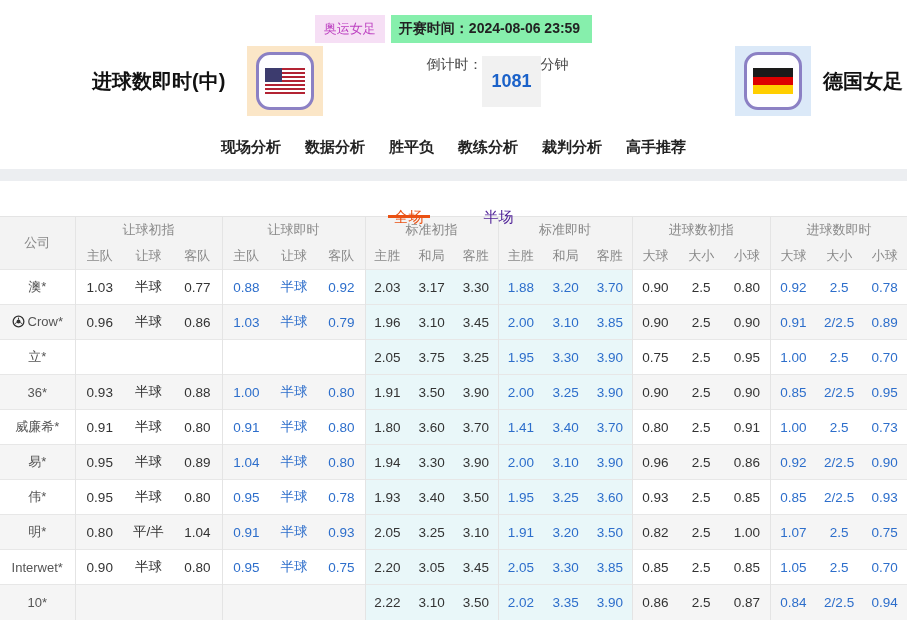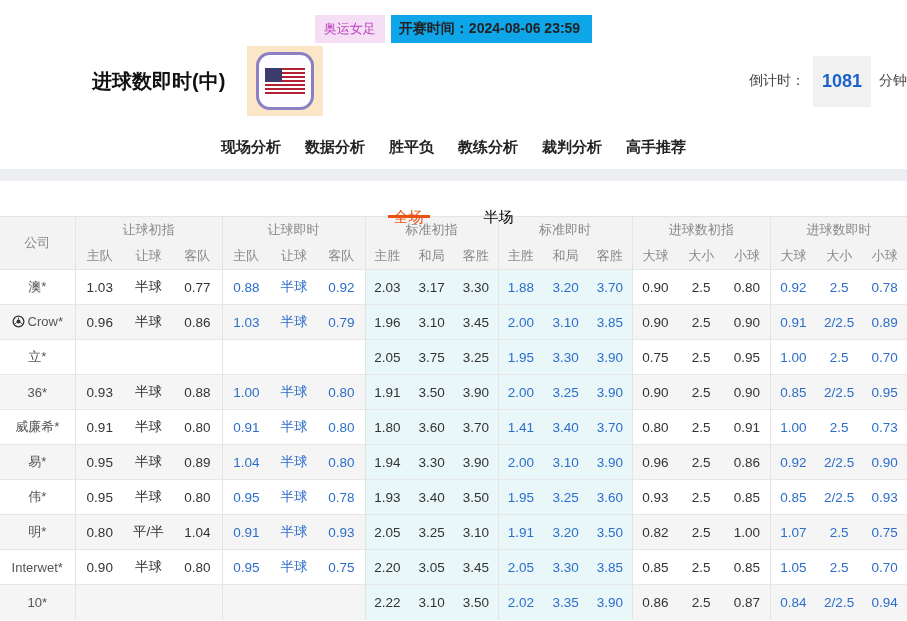--- a/index.html
+++ b/index.html
@@ -2,47 +2,47 @@
 <html><head>
 <meta charset="utf-8">
 <style>
   * { margin:0; padding:0; box-sizing:border-box; }
   html,body { width:907px; background:#fff; font-family:"Liberation Sans","DejaVu Sans",sans-serif; color:#333; }
   .page { width:907px; height:621px; overflow:hidden; background:#fff; }
 
   
   .top-bar { display:flex; justify-content:center; align-items:center; padding-top:20px; height:37px; }
   .badge { background:#f6dff5; color:#bc3fc0; font-size:13px; padding:5px 9px; margin-right:6px; }
-  .start-time { background:#0ea5e9; color:#222; font-size:14px; font-weight:bold; padding:5px 12px 5px 8px; }
+  .start-time { background:#86efac; color:#222; font-size:14px; font-weight:bold; padding:5px 12px 5px 8px; }
 
   
   .teams-row { display:flex; align-items:center; height:88px; }
   .team { display:flex; align-items:center; flex:1; }
   .team.home { justify-content:flex-start; padding-left:92px; gap:22px; }
   .team.away { justify-content:flex-end; padding-right:4px; gap:12px; }
   .team-name { font-size:20px; font-weight:bold; color:#111; }
   .flag-tile { width:76px; height:70px; display:flex; align-items:center; justify-content:center; }
   .flag-tile.usa { background:#fbe6c7; }
   .flag-tile.ger { background:#dbe9f8; }
   .flag-frame { width:58px; height:58px; background:#fdfdff; border:3px solid #8b80c4; border-radius:14px; display:flex; align-items:center; justify-content:center; }
   .usflag { width:40px; height:26px; position:relative; background:repeating-linear-gradient(180deg,#b22234 0 2px,#fff 2px 4px); }
   .usflag::after { content:""; position:absolute; top:0; left:0; width:17px; height:14px; background:#3c3b6e; }
   .deflag { width:40px; height:26px; background:linear-gradient(180deg,#1a1a1a 0 33.4%,#dd0000 33.4% 66.7%,#ffce00 66.7% 100%); }
-  .countdown { display:flex; align-items:center; gap:8px; font-size:14px; color:#444; white-space:nowrap; }
+  .countdown { display:flex; align-items:flex-start; font-size:14px; color:#444; white-space:nowrap; }
   .cd-val { background:#f1f1f1; color:#1b62c9; font-weight:bold; font-size:18px; padding:15px 9px; }
 
   
   .nav-tabs { display:flex; justify-content:center; align-items:center; gap:24px; height:44px; }
   .nav-tab { font-size:15px; color:#222; font-weight:bold; cursor:pointer; }
   .nav-tab.active { background:#ea5113; color:#fff; padding:7px 17px; border-radius:999px; }
   .separator { height:12px; background:#eceef1; }
 
   
   .sub-tabs { display:flex; justify-content:center; gap:48px; padding-top:27px; height:35px; }
-  .sub-tab { font-size:15px; color:#000000; padding:0 6px 7px 6px; cursor:pointer; }
+  .sub-tab { font-size:15px; color:#4c1d95; padding:0 6px 7px 6px; cursor:pointer; }
   .sub-tab.active { color:#ea5113; border-bottom:3px solid #ea5113; }
 
   
   table.odds-table { width:907px; border-collapse:collapse; table-layout:fixed; }
   .odds-table th { background:#f3f3f3; color:#888; font-size:13px; font-weight:normal; height:27px; border-top:1px solid #e4e4e4; }
   .odds-table tr.sub-head th { height:26px; border-top:none; }
   .odds-table td { height:35px; text-align:center; font-size:13.5px; border-top:1px solid #e7e7e7; color:#333; }
   .odds-table .g-start { border-left:1px solid #e4e4e4; }
   .odds-table tr.alt td { background:#f5f5f5; }
   .odds-table td.company-cell { color:#555; font-size:13px; }
@@ -66,20 +66,28 @@
       <span class="flag-tile usa">
         <span class="flag-frame">
             <span class="usflag"></span>
           </span>
       </span>
     </div>
     <div class="countdown">
       <span>倒计时：</span>
       <span class="cd-val">1081</span>
       <span>分钟</span>
+    </div>
+    <div class="team away">
+      <span class="flag-tile ger">
+        <span class="flag-frame">
+            <span class="deflag"></span>
+          </span>
+      </span>
+      <span class="team-name">德国女足</span>
     </div>
   </div>
 
   <div class="nav-tabs" id="nav-tabs">
       <span class="nav-tab">现场分析</span>
       <span class="nav-tab">数据分析</span>
       <span class="nav-tab">胜平负</span>
       <span class="nav-tab">教练分析</span>
       <span class="nav-tab">裁判分析</span>
       <span class="nav-tab">高手推荐</span>

